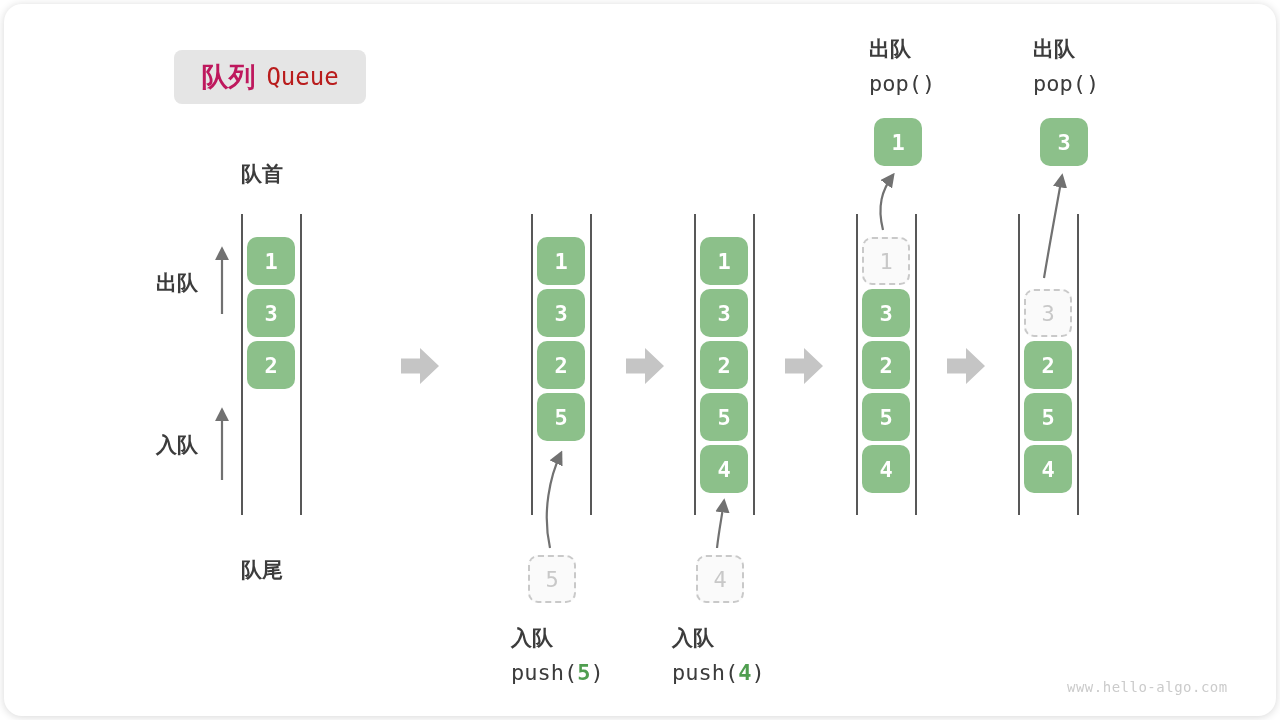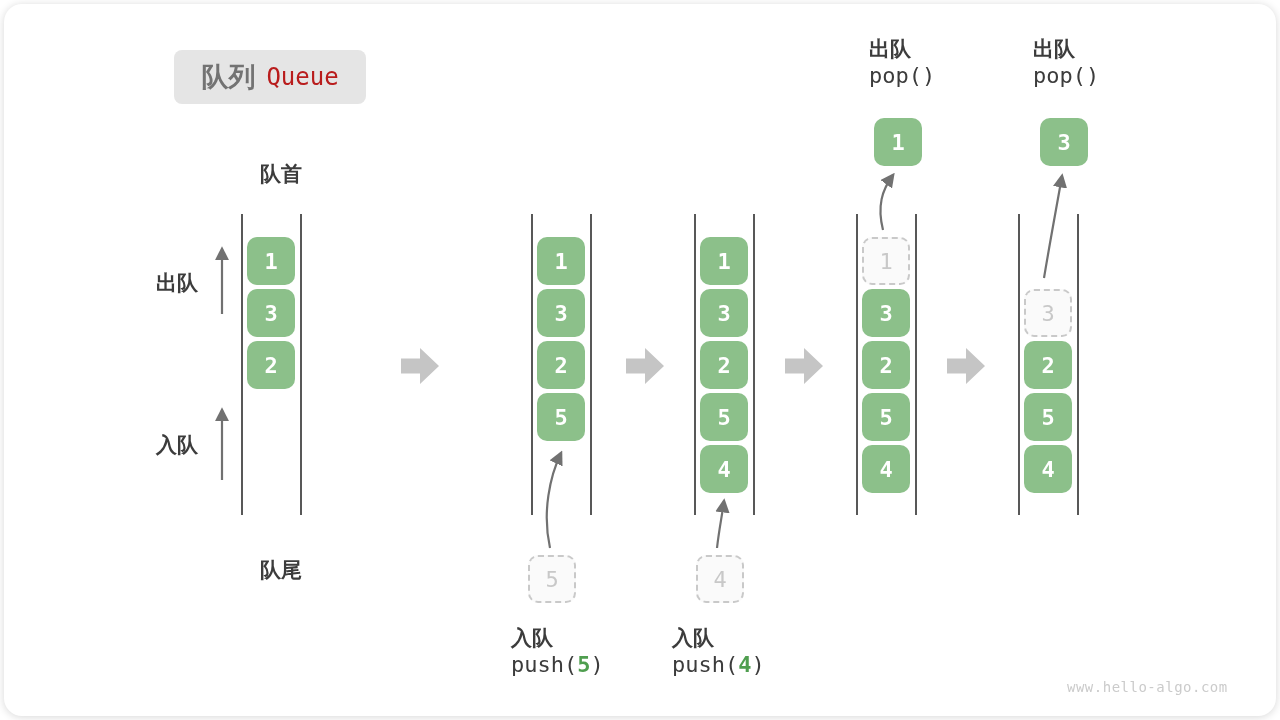--- a/index.html
+++ b/index.html
@@ -11,26 +11,26 @@
     position:absolute;left:4px;top:4px;right:4px;bottom:4px;
     background:#ffffff;border-radius:18px;
     box-shadow:0 1px 8px rgba(0,0,0,0.16);
   }
   
   .title-box{
     position:absolute;left:170px;top:46px;width:192px;height:54px;
     background:#e5e5e5;border-radius:8px;
     display:flex;align-items:center;justify-content:center;gap:11px;
   }
-  .title-zh{font-weight:bold;font-size:27px;color:#737373;}
+  .title-zh{font-weight:bold;font-size:27px;color:#be185d;}
   .title-en{font-family:"DejaVu Sans Mono","Liberation Mono",monospace;font-size:24px;color:#b91c1c;}
 
   
   .zh-label{position:absolute;font-weight:bold;font-size:21px;color:#3c3c3c;white-space:nowrap;}
-  .col-center{width:61px;text-align:right;}
+  .col-center{width:61px;text-align:left;}
 
   
   .queue{position:absolute;top:210px;height:301px;width:61px;}
   .queue .side-line{position:absolute;top:0;width:2px;height:100%;background:#585858;}
   .side-line.left{left:0;}
   .side-line.right{right:0;}
 
   .slot{
     position:absolute;width:48px;height:48px;border-radius:10px;
     display:flex;align-items:center;justify-content:center;
@@ -38,21 +38,21 @@
     font-size:22px;font-weight:bold;box-sizing:border-box;
   }
   .slot.solid{background:#8CC08A;color:#ffffff;}
   .slot.dashed{background:#fafafa;border:2px dashed #c9c9c9;color:#c8c8c8;font-weight:normal;}
   .queue .slot{left:6px;}
   .slot.floating{position:absolute;}
 
   
   .op{position:absolute;}
   .op .op-zh{font-weight:bold;font-size:21px;color:#3c3c3c;}
-  .op .op-code{margin-top:0;font-family:"DejaVu Sans Mono","Liberation Mono",monospace;font-size:22px;color:#3c3c3c;white-space:nowrap;}
+  .op .op-code{margin-top:8px;font-family:"DejaVu Sans Mono","Liberation Mono",monospace;font-size:22px;color:#3c3c3c;white-space:nowrap;}
   .op .op-code .arg{color:#4f9e4f;font-weight:bold;}
 
   
   .block-arrow{position:absolute;top:344px;width:38px;height:36px;}
 
   
   .overlay{position:absolute;left:0;top:0;width:1280px;height:720px;pointer-events:none;}
 
   .watermark{
     position:absolute;left:1063px;top:675px;

